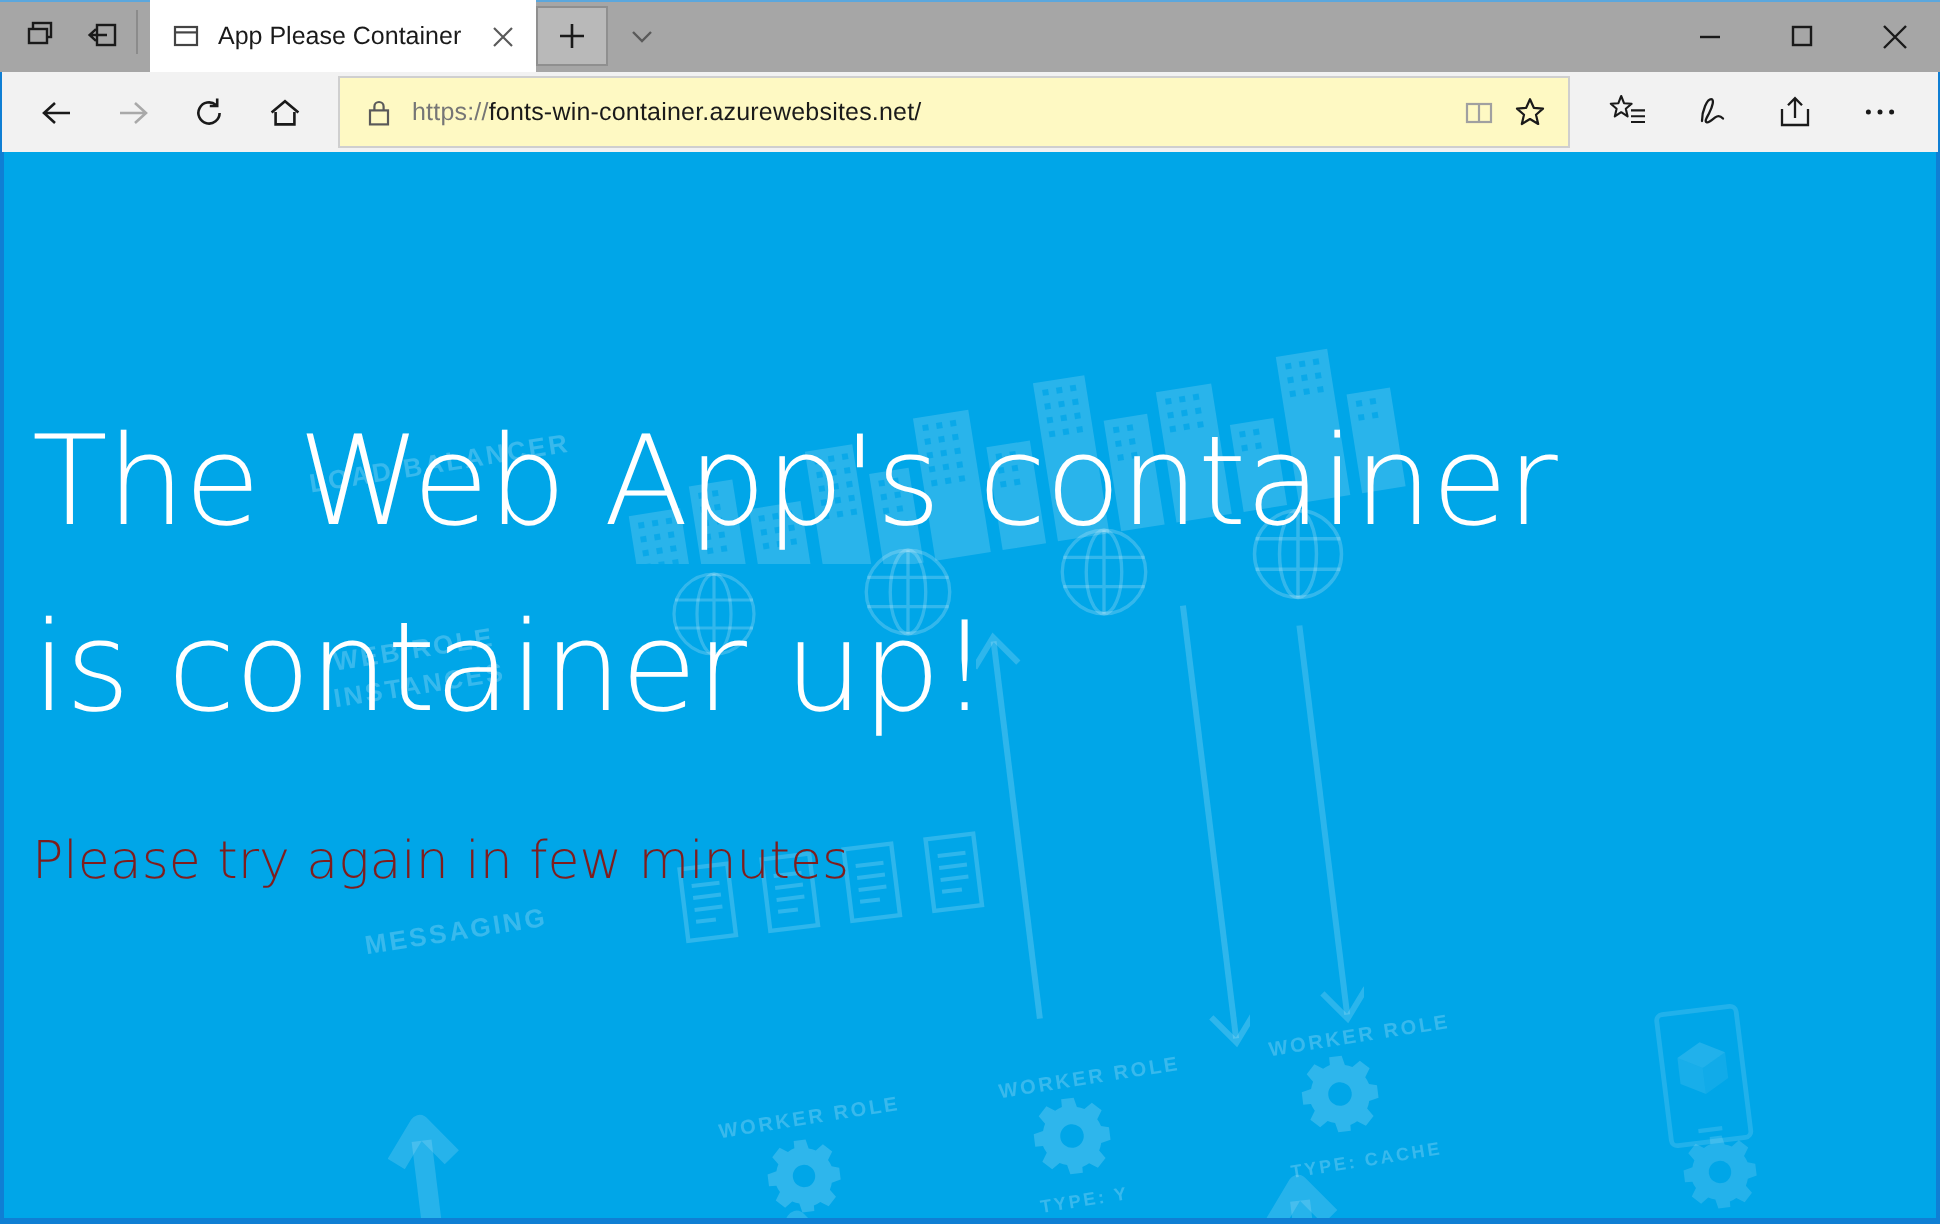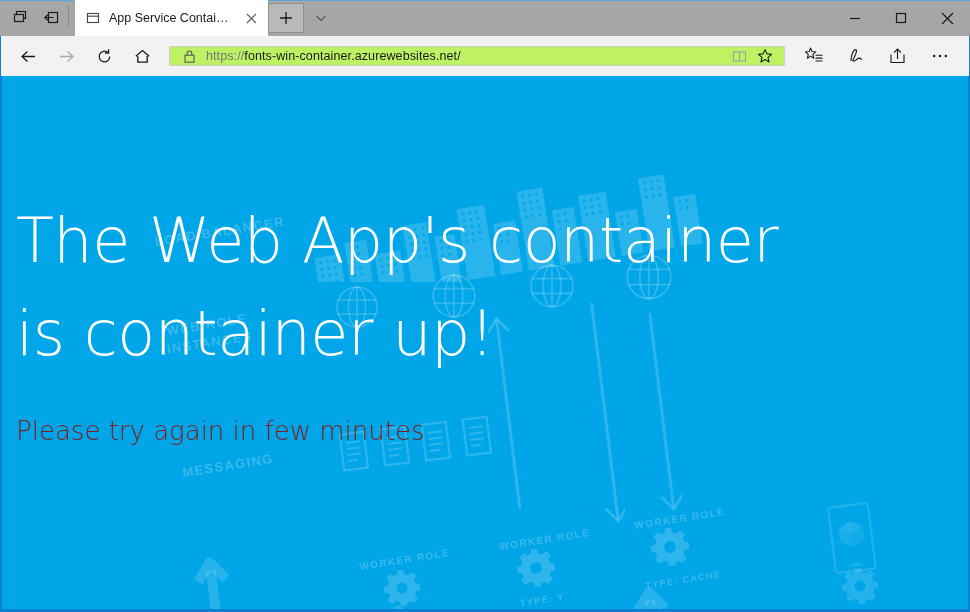--- a/index.html
+++ b/index.html
@@ -82,22 +82,22 @@
     display:flex; align-items:center;
     padding:0 8px; gap:0;
     flex:0 0 40px;
     border-left:1px solid #0f7fd4; border-right:1px solid #0f7fd4;
   }
   .nav-btn {
     width:38px; height:34px; display:flex;
     align-items:center; justify-content:center; cursor:default;
   }
   .addrwrap {
-    flex:1; height:20px; margin:0 8px;
-    background:#bef264; border:1px solid #cfcfcf;
+    flex:1; height:36px; margin:0 8px;
+    background:#fef9c3; border:1px solid #cfcfcf;
     display:flex; align-items:center; padding:0 6px 0 10px;
     min-width:0;
   }
   .lock { width:18px; flex:0 0 18px; display:flex; align-items:center; justify-content:center;}
   .url {
     flex:1; font-size:12.5px; color:#1a1a1a;
     padding-left:8px; white-space:nowrap; overflow:hidden;
     letter-spacing:.1px; cursor:text;
   }
   .url .scheme { color:#767676; }
@@ -184,21 +184,21 @@
     </div>
 
     <div class="tabstrip">
       <div class="tab">
         <span class="tab-fav">
           <svg width="14" height="14" viewBox="0 0 14 14" aria-hidden="true">
             <rect x="1.5" y="2.5" width="11" height="9" fill="none" stroke="#444" stroke-width="1.1"></rect>
             <path d="M1.5 5.2 H12.5" stroke="#444" stroke-width="1.1"></path>
           </svg>
         </span>
-        <span class="tab-title">App Service Container</span>
+        <span class="tab-title">App Please Container</span>
         <span class="tab-close">
           <svg width="11" height="11" viewBox="0 0 11 11" aria-hidden="true">
             <path d="M1 1 L10 10 M10 1 L1 10" stroke="#5a5a5a" stroke-width="1.1" fill="none"></path>
           </svg>
         </span>
       </div>
 
       <div class="newtab">
         <svg width="14" height="14" viewBox="0 0 14 14" aria-hidden="true">
           <path d="M7 1 V13 M1 7 H13" stroke="#1a1a1a" stroke-width="1.3" fill="none"></path>

